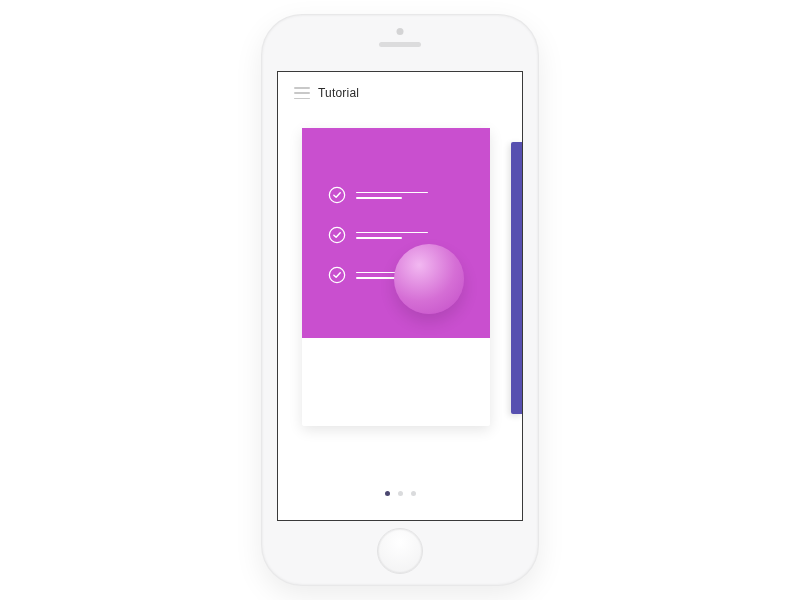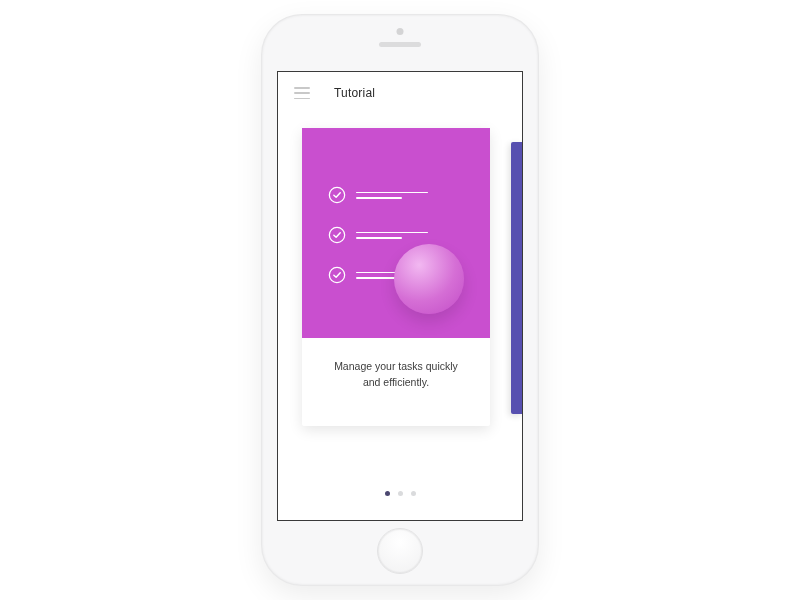--- a/index.html
+++ b/index.html
@@ -68,21 +68,21 @@
     bottom: 64px;
     background: #ffffff;
     border: 1px solid #3a3a3a;
     overflow: hidden;
   }
 
   
   .app-header {
     display: flex;
     align-items: center;
-    gap: 24px;
+    gap: 8px;
     padding: 14px 16px 8px;
   }
   .menu-icon {
     width: 16px;
     height: 12px;
     display: flex;
     flex-direction: column;
     justify-content: space-between;
     cursor: pointer;
   }
@@ -273,21 +273,20 @@
                 <path d="M6.5 10.2 L9 12.5 L13.6 7.6"></path>
               </svg>
               <div class="lines">
                   <span></span>
                   <span></span>
                 </div>
             </div>
           </div>
           <div class="sphere"></div>
         </div>
-        <div class="card-text">Manage your tasks quickly<br>and efficiently.</div>
       </div>
 
     </div>
 
     <div class="dots">
       <div class="dot active"></div>
       <div class="dot"></div>
       <div class="dot"></div>
     </div>
 

